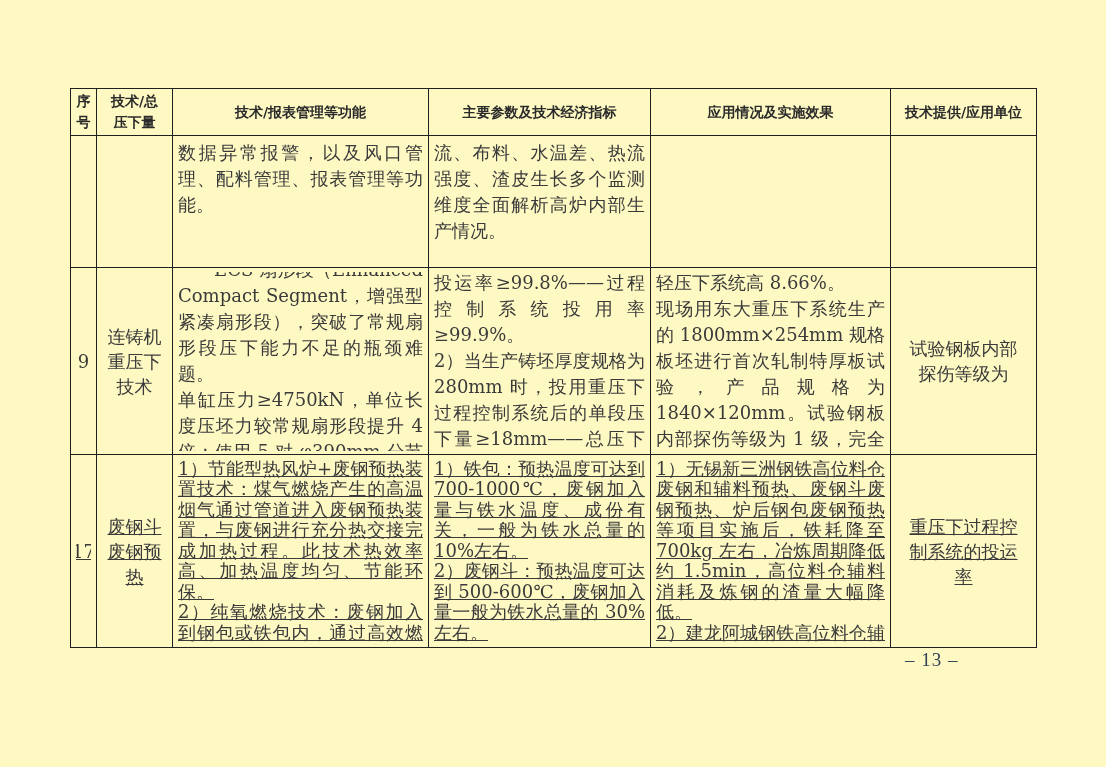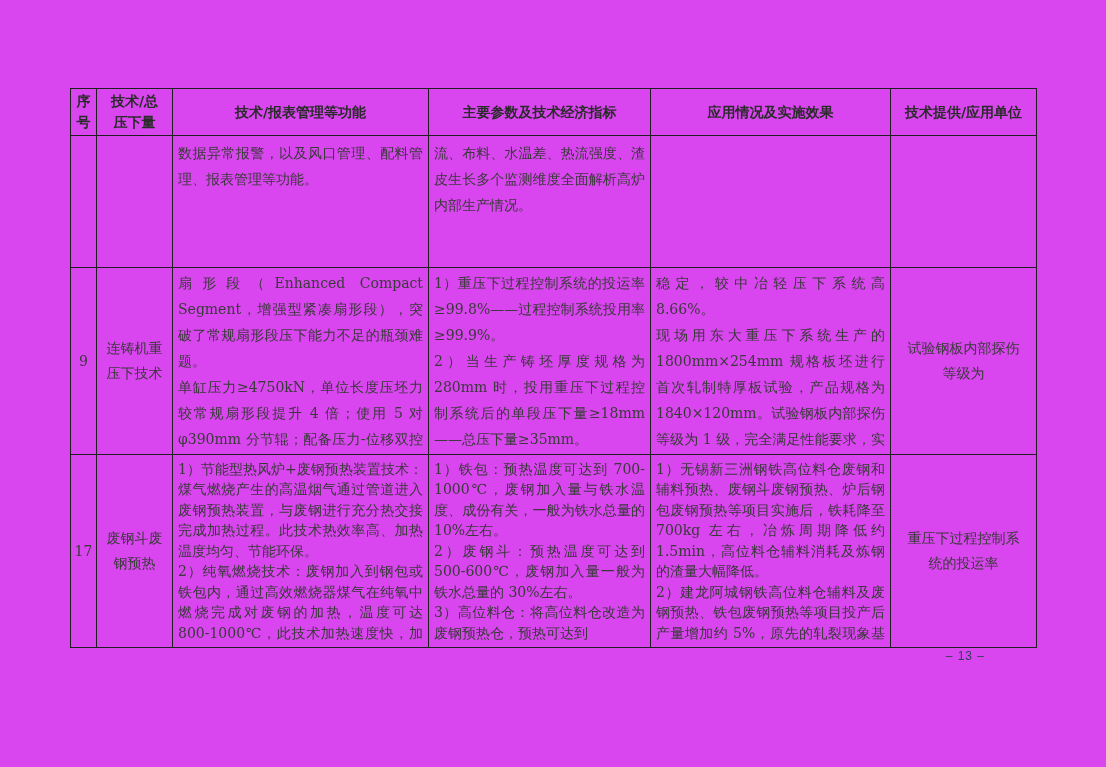--- a/index.html
+++ b/index.html
@@ -1,34 +1,34 @@
 <!DOCTYPE html>
 <html><head>
 <meta charset="utf-8">
 <style>
   html,body{margin:0;padding:0;background:#ffffff;}
   .page{
     position:relative;
     width:1106px;height:767px;
-    background:#d946ef;
+    background:#fef9c3;
     font-family:"DejaVu Serif", serif;
     color:#3a3a3a;
     overflow:hidden;
   }
   table.doc-table{
     position:absolute;
     left:70px;top:88px;
     width:966px;
     border-collapse:collapse;
     table-layout:fixed;
   }
   .doc-table td,.doc-table th{
     border:1px solid #1f1f1f;
     padding:3px 5px;
-    font-size:14px;
+    font-size:18px;
     overflow:hidden;
     box-sizing:border-box;
   }
   .doc-table th{
     font-family:"DejaVu Sans", sans-serif;
     font-weight:bold;
     font-size:14px;
     text-align:center;
     vertical-align:middle;
     color:#2b2b2b;
@@ -42,37 +42,37 @@
   tr.row-17{height:193px;}
   .cw{overflow:hidden;display:flex;flex-direction:column;justify-content:flex-start;}
   .row-cont .cw{height:124px;}
   .row-16 .cw{height:179px;justify-content:center;}
   .row-17 .cw{height:185px;}
   .cw p{
     margin:0;
     text-align:justify;
     line-height:26px;
   }
-  .row-17 .cw p{line-height:20.5px;}
+  .row-17 .cw p{line-height:20.5px;text-decoration:underline;}
   td.c-no .cw, td.c-name .cw, td.c-prov .cw{
     justify-content:center;align-items:center;
   }
   td.c-no .cw p, td.c-name .cw p, td.c-prov .cw p{
     text-align:center;line-height:25px;
   }
   td.c-prov{padding:3px 14px;}
   .page-number{
     position:absolute;
     left:905px;top:649px;
     width:80px;
-    text-align:right;
-    font-size:12px;
+    text-align:left;
+    font-size:19px;
     color:#2e3f57;
     letter-spacing:1px;
-    font-family:Liberation Sans, sans-serif;
+    font-family:Liberation Serif, serif;
   }
 </style>
 </head>
 <body>
 
 <div class="page">
 
   <table class="doc-table">
     <colgroup>
       <col style="width:26px">

